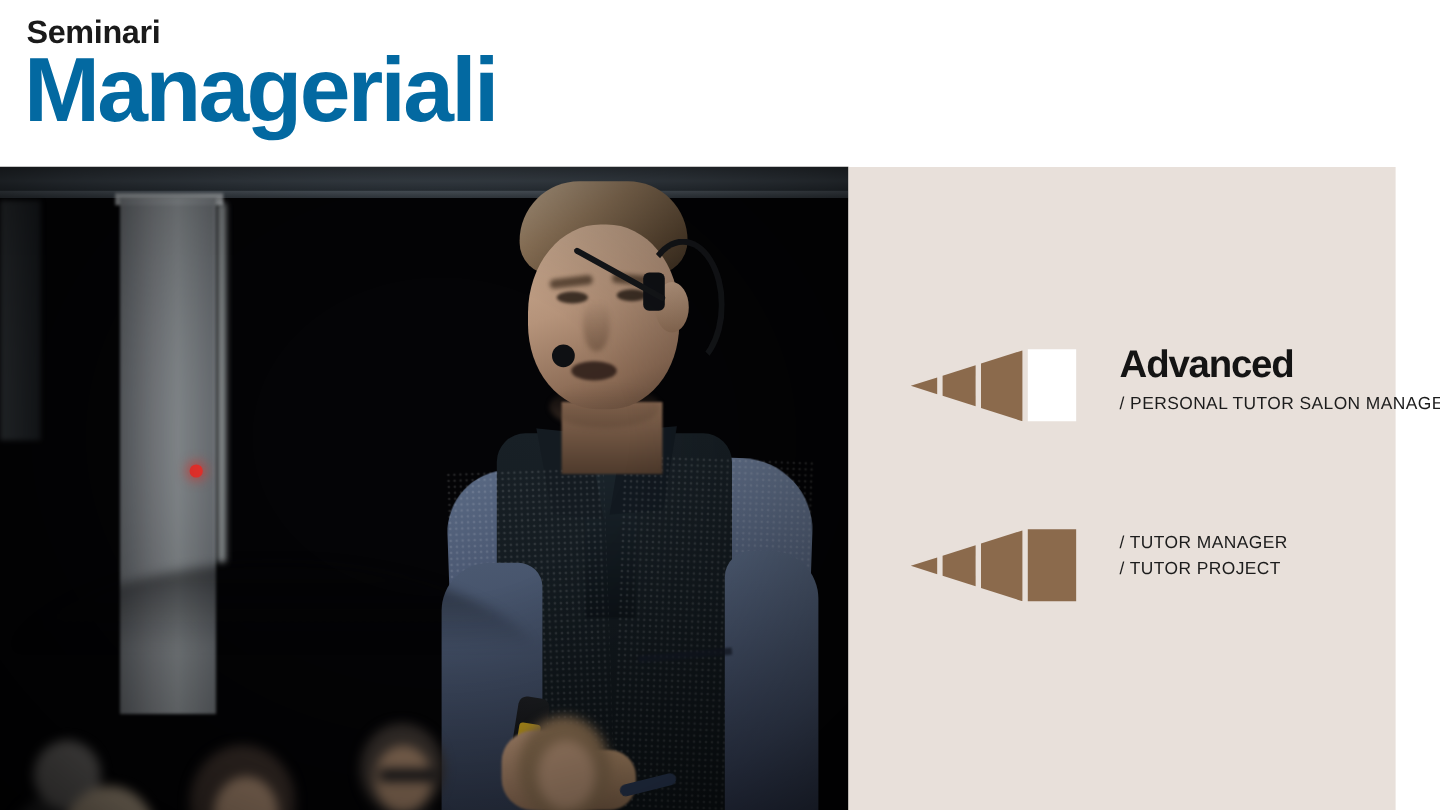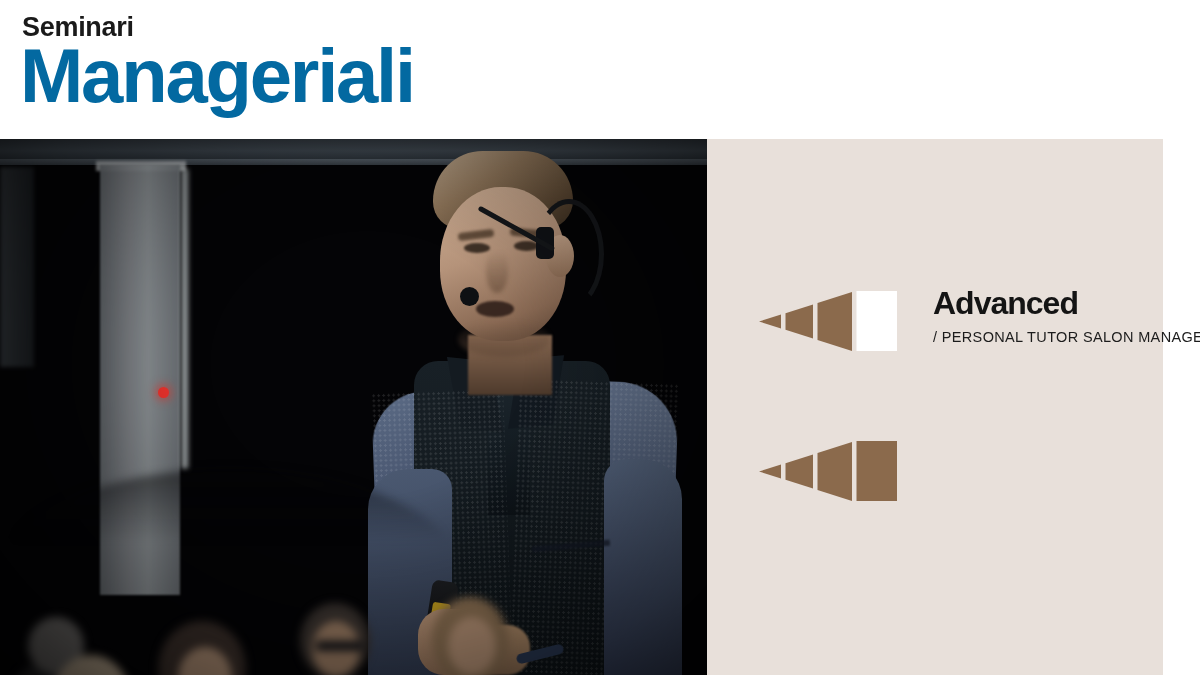--- a/index.html
+++ b/index.html
@@ -444,17 +444,25 @@
     </div>
 
     <div class="level-block level-specialist">
       <svg class="arrow-icon" width="140" height="60" viewBox="0 0 140 60">
         <polygon points="2,30.5 24,23.5 24,37.5" fill="#8b6a4c"></polygon>
         <polygon points="28.5,22.2 56,13.4 56,47.6 28.5,38.8" fill="#8b6a4c"></polygon>
         <polygon points="60.5,12.0 95,1.0 95,60.0 60.5,49.0" fill="#8b6a4c"></polygon>
         <polygon points="99.5,-0.4 140,-13.5 140,74.5 99.5,61.4" fill="#8b6a4c"></polygon>
       </svg>
       <div class="level-text">
+        <div class="level-courses">
+          <div class="course-line">
+            <span>/ TUTOR MANAGER</span>
+          </div>
+          <div class="course-line">
+            <span>/ TUTOR PROJECT</span>
+          </div>
+        </div>
       </div>
     </div>
 
   </div>
 </div>
 
 </body></html>

